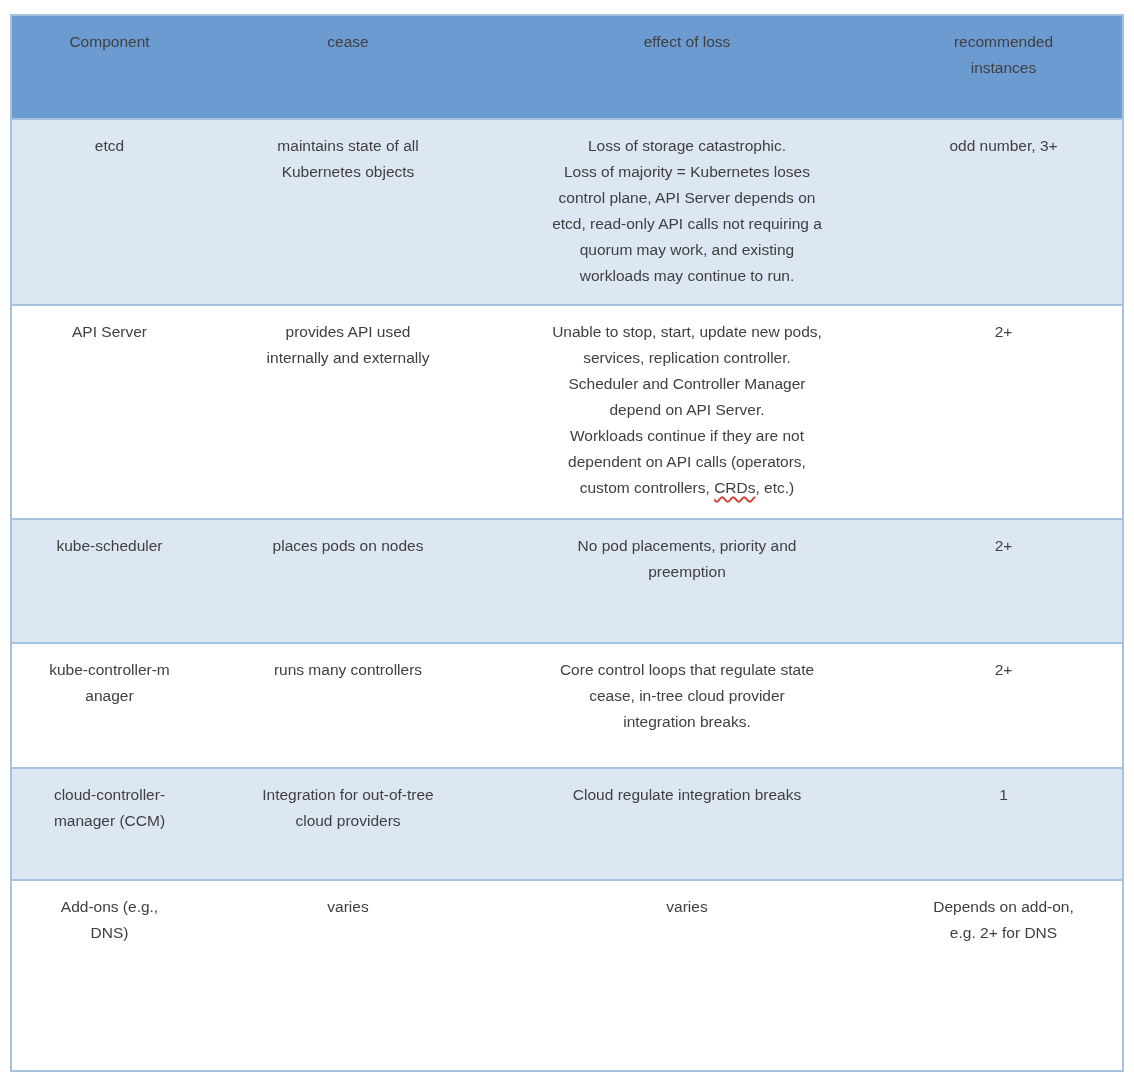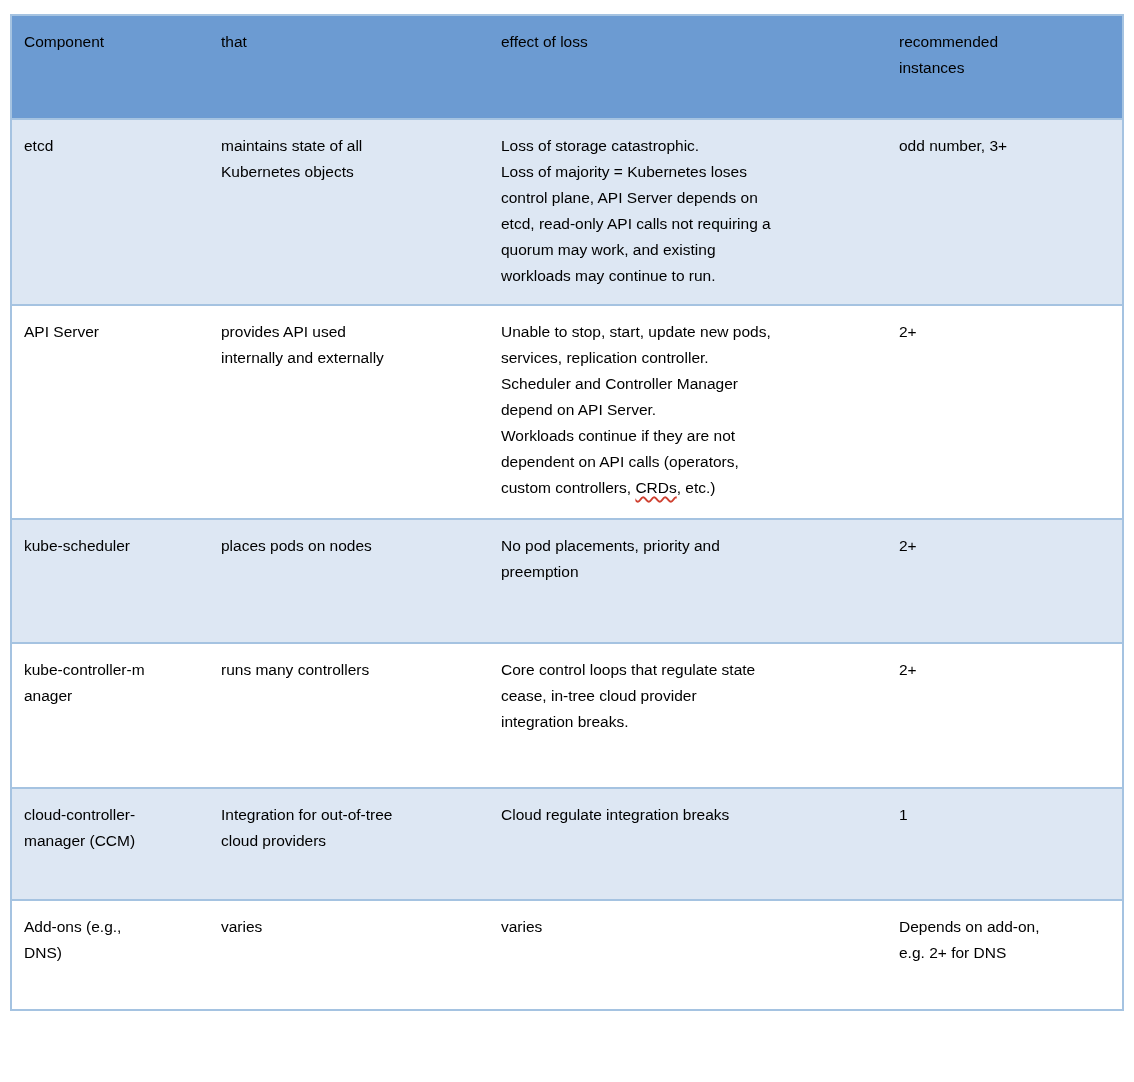--- a/index.html
+++ b/index.html
@@ -20,41 +20,41 @@
     border-collapse: collapse;
     table-layout: fixed;
     border: 2px solid #a5c3e1;
   }
   table.components tr {
     border-bottom: 2px solid #a5c3e1;
   }
   table.components th,
   table.components td {
     vertical-align: top;
-    text-align: left;
+    text-align: center;
     font-weight: normal;
     font-size: 15.5px;
     line-height: 26px;
-    color: #000000;
+    color: #404040;
     padding: 13px 14px 8px 12px;
     white-space: pre-line;
     overflow: hidden;
   }
   tr.header-row {
     background: #6c9bd2;
     height: 104px;
   }
   tr.row-alt  { background: #dde7f3; }
   tr.row-white { background: #ffffff; }
   tr.r-etcd  { height: 186px; }
   tr.r-api   { height: 214px; }
   tr.r-sched { height: 124px; }
-  tr.r-kcm   { height: 145px; }
+  tr.r-kcm   { height: 125px; }
   tr.r-ccm   { height: 112px; }
-  tr.r-addon { height: 110px; }
+  tr.r-addon { height: 191px; }
   .spell-error {
     text-decoration: underline;
     text-decoration-style: wavy;
     text-decoration-color: #cf4030;
     text-decoration-thickness: 1.5px;
     text-underline-offset: 3px;
   }
 </style>
 </head>
 <body>
@@ -63,21 +63,21 @@
   <table class="components">
     <colgroup>
       <col style="width:198px">
       <col style="width:280px">
       <col style="width:398px">
       <col style="width:236px">
     </colgroup>
     <tbody>
         <tr class="header-row">
       <th>Component</th>
-      <th>that</th>
+      <th>cease</th>
       <th>effect of loss</th>
       <th>recommended
 instances</th>
     </tr>
 
     <tr class="row-alt r-etcd">
       <td>etcd</td>
       <td>maintains state of all
 Kubernetes objects</td>
       <td>Loss of storage catastrophic.

